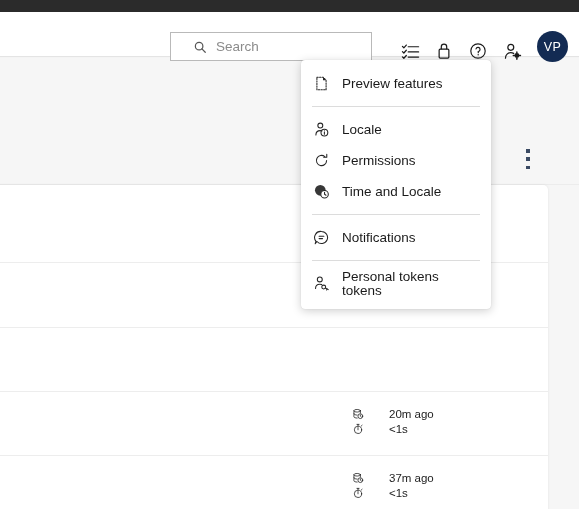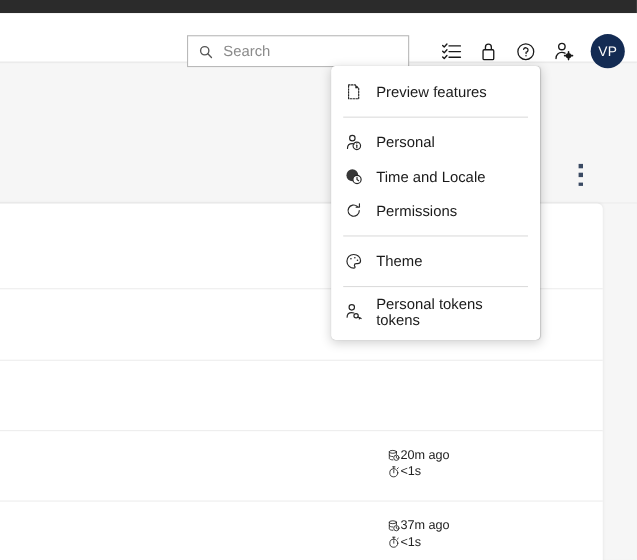--- a/index.html
+++ b/index.html
@@ -36,41 +36,41 @@
   }
 
   .search-box {
     position: absolute;
     left: 170px; top: 20px;
     width: 202px; height: 29px;
     border: 1px solid #b9b9b9;
     background: #ffffff;
     display: flex;
     align-items: center;
-    padding: 0 9px;
+    padding: 0 22px;
     gap: 9px;
   }
   .search-input {
     border: none;
     outline: none;
     background: transparent;
     font-family: "Liberation Sans", sans-serif;
     font-size: 13.5px;
     color: #111;
     width: 160px;
     padding: 0;
   }
   .search-input::placeholder { color: #8b8b8b; }
 
   .header-icons {
     position: absolute;
     right: 11px; top: 19px;
     height: 31px;
     display: flex;
-    align-items: center;
+    align-items: flex-end;
     gap: 12px;
   }
   .hicon {
     width: 22px; height: 22px;
     display: flex;
     align-items: center;
     justify-content: center;
     color: #1a1a1a;
     cursor: pointer;
   }
@@ -139,21 +139,21 @@
     position: absolute;
     left: 360px;
     top: 16px;
     display: flex;
     flex-direction: column;
     gap: 3px;
   }
   .meta-line {
     display: flex;
     align-items: center;
-    gap: 0;
+    gap: 25px;
     font-size: 11.5px;
     color: #222;
     white-space: nowrap;
   }
   .meta-icon {
     width: 12px; height: 12px;
     display: inline-flex;
     align-items: center;
     justify-content: center;
     color: #1a1a1a;
@@ -353,52 +353,51 @@
       <div class="menu-item">
         <span class="menu-icon">
           <svg viewBox="0 0 20 20" width="17" height="17" fill="none" stroke="currentColor" stroke-width="1.25" stroke-linecap="round" stroke-linejoin="round">
             <circle cx="8.6" cy="5.4" r="2.9"></circle>
             <path d="M3.4 16.4 c0-3.2 2.3-5.1 5.2-5.1 0.7 0 1.4 0.1 2 0.35"></path>
             <circle cx="13.4" cy="13.6" r="4"></circle>
             <line x1="13.4" y1="11.4" x2="13.4" y2="11.5"></line>
             <line x1="13.4" y1="13" x2="13.4" y2="15.6"></line>
           </svg>
         </span>
-        <span class="menu-label">Personal</span>
+        <span class="menu-label">Locale</span>
+      </div>
+      <div class="menu-item">
+        <span class="menu-icon">
+          <svg viewBox="0 0 20 20" width="17" height="17" fill="none" stroke="currentColor" stroke-width="1.25" stroke-linecap="round" stroke-linejoin="round">
+            <path d="M16 10 a6 6 0 1 1 -2.1 -4.55"></path>
+            <path d="M16.2 2.6 V6.2 H12.6"></path>
+          </svg>
+        </span>
+        <span class="menu-label">Permissions</span>
       </div>
       <div class="menu-item">
         <span class="menu-icon">
           <svg viewBox="0 0 20 20" width="17" height="17" fill="none" stroke="currentColor" stroke-width="1.25" stroke-linecap="round" stroke-linejoin="round">
             <circle cx="8.6" cy="8.6" r="6.3" fill="currentColor" stroke="none" opacity="0.92"></circle>
             <circle cx="13.6" cy="13.2" r="4.4" fill="#fff" stroke="currentColor"></circle>
             <path d="M13.6 10.9 V13.2 L15.3 14.4"></path>
           </svg>
         </span>
         <span class="menu-label">Time and Locale</span>
       </div>
-      <div class="menu-item">
-        <span class="menu-icon">
-          <svg viewBox="0 0 20 20" width="17" height="17" fill="none" stroke="currentColor" stroke-width="1.25" stroke-linecap="round" stroke-linejoin="round">
-            <path d="M16 10 a6 6 0 1 1 -2.1 -4.55"></path>
-            <path d="M16.2 2.6 V6.2 H12.6"></path>
-          </svg>
-        </span>
-        <span class="menu-label">Permissions</span>
-      </div>
       <div class="menu-sep"></div>
       <div class="menu-item">
         <span class="menu-icon">
           <svg viewBox="0 0 20 20" width="17" height="17" fill="none" stroke="currentColor" stroke-width="1.25" stroke-linecap="round" stroke-linejoin="round">
-            <path d="M10 2.8 c4.4 0 7.4 3 7.4 6.6 0 2.3-1.9 3.1-3.3 3.1 h-1.4 c-1.1 0-1.9 0.8-1.9 1.8 0 0.5 0.2 0.9 0.4 1.2 0.2 0.3 0.3 0.6 0.3 0.9 0 0.5-0.4 0.9-1.2 0.9 -4.1 0-7.5-3.3-7.5-7.4 0-4 3.2-7.1 7.2-7.1 Z"></path>
-            <circle cx="7.1" cy="7.3" r="0.85" fill="currentColor" stroke="none"></circle>
-            <circle cx="11.3" cy="6.2" r="0.85" fill="currentColor" stroke="none"></circle>
-            <circle cx="14.1" cy="9" r="0.85" fill="currentColor" stroke="none"></circle>
-          </svg>
-        </span>
-        <span class="menu-label">Theme</span>
+            <path d="M10 2.9 a7.1 7.1 0 1 1 -5.3 11.8 L2.6 17.4 l0.8 -3.1 A7.1 7.1 0 0 1 10 2.9 Z"></path>
+            <line x1="7.2" y1="8.6" x2="12.8" y2="8.6"></line>
+            <line x1="7.2" y1="11.3" x2="11.2" y2="11.3"></line>
+          </svg>
+        </span>
+        <span class="menu-label">Notifications</span>
       </div>
       <div class="menu-sep"></div>
       <div class="menu-item">
         <span class="menu-icon">
           <svg viewBox="0 0 20 20" width="17" height="17" fill="none" stroke="currentColor" stroke-width="1.25" stroke-linecap="round" stroke-linejoin="round">
             <circle cx="8" cy="5.2" r="2.9"></circle>
             <path d="M3 15.8 c0-3.1 2.2-5 5-5 0.8 0 1.5 0.15 2.2 0.45"></path>
             <circle cx="12.6" cy="14.2" r="2.3"></circle>
             <path d="M14.6 15.4 L18 17.2"></path>
             <path d="M16.6 16.4 L16 17.6"></path>

